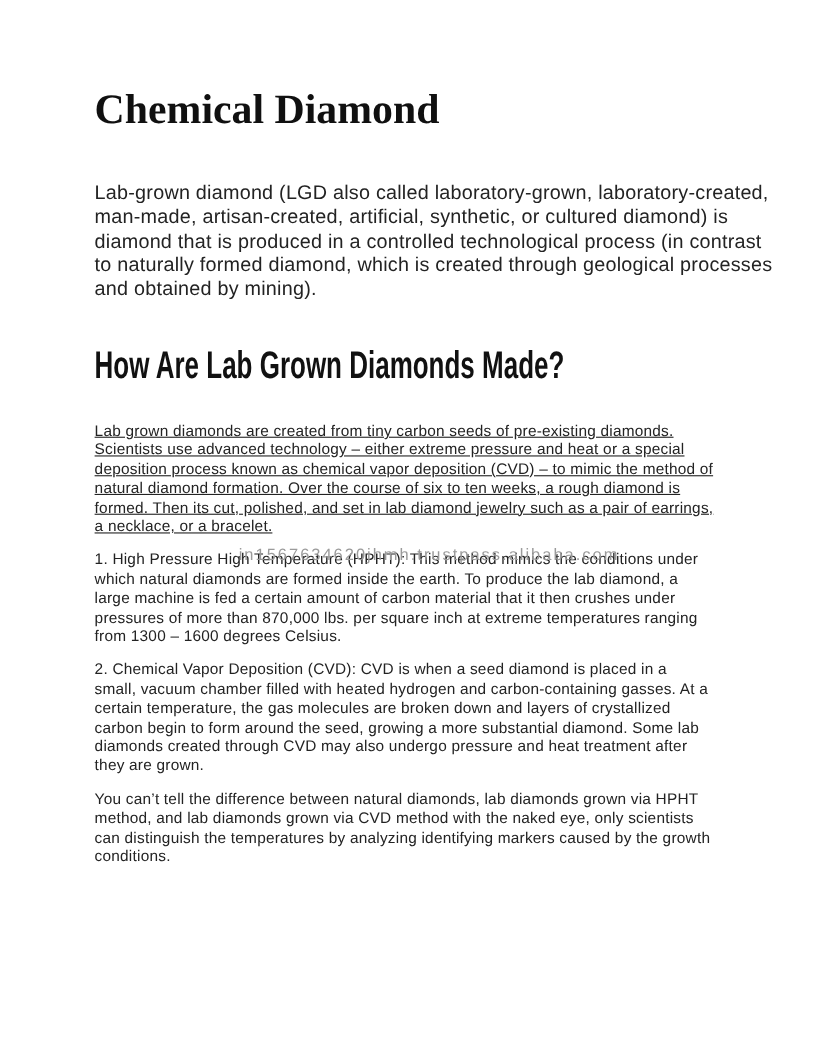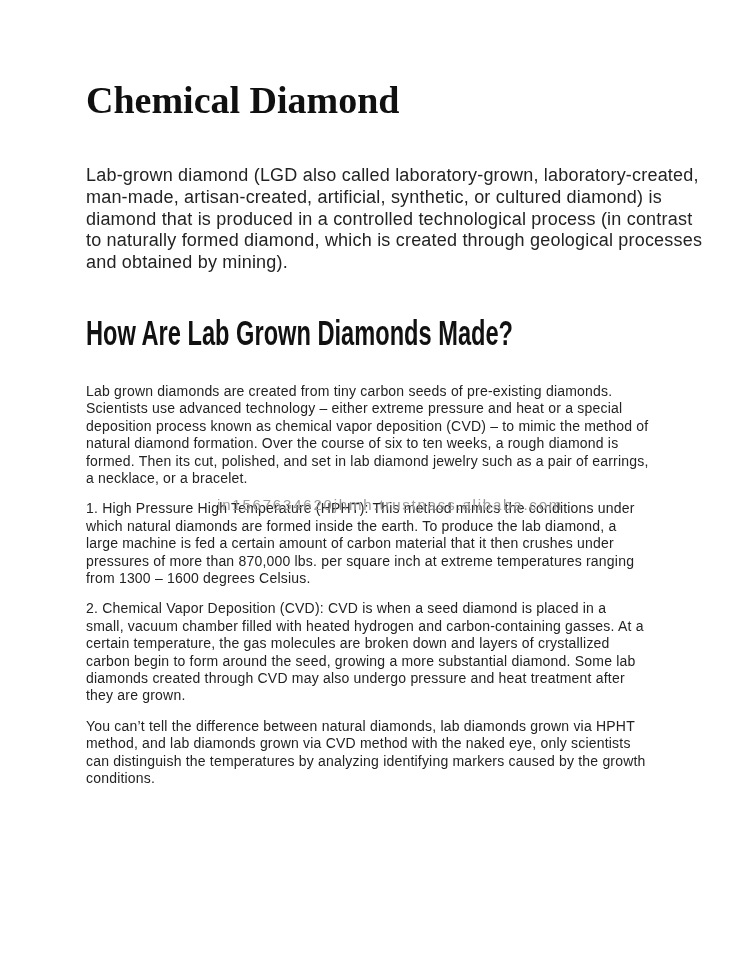--- a/index.html
+++ b/index.html
@@ -51,21 +51,21 @@
     transform: scaleX(0.675);
     transform-origin: 0 50%;
   }
   .body-para {
     font-size: 14px;
     line-height: 17.4px;
     letter-spacing: 0.2px;
     white-space: pre;
     color: #232323;
   }
-  .lead-gap   { margin-top: 30px; }
+  .lead-gap   { margin-top: 30px; text-decoration: underline; }
   .para-gap   { margin-top: 13px; }
   .watermark {
     position: absolute;
     left: 217px;
     top: 496px;
     font-size: 15px;
     letter-spacing: 1.8px;
     color: #9b9b9b;
     white-space: nowrap;
   }

